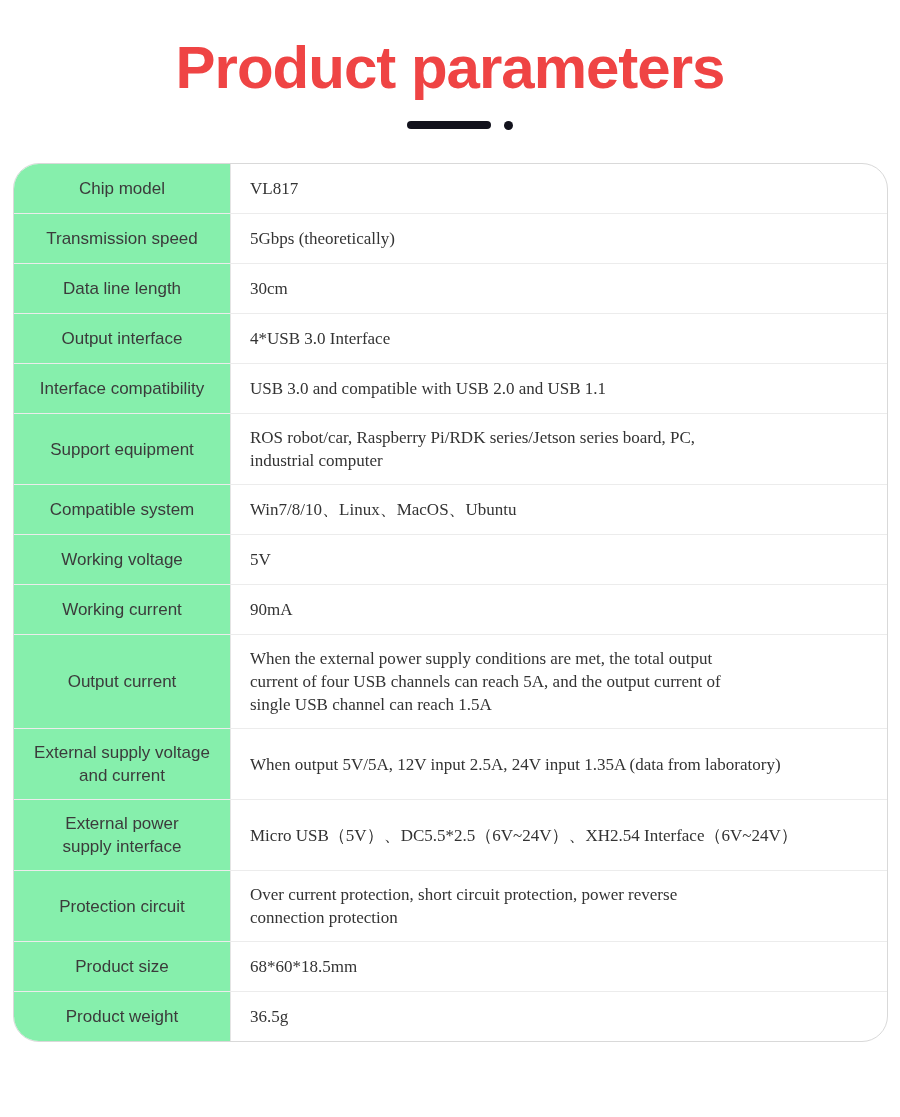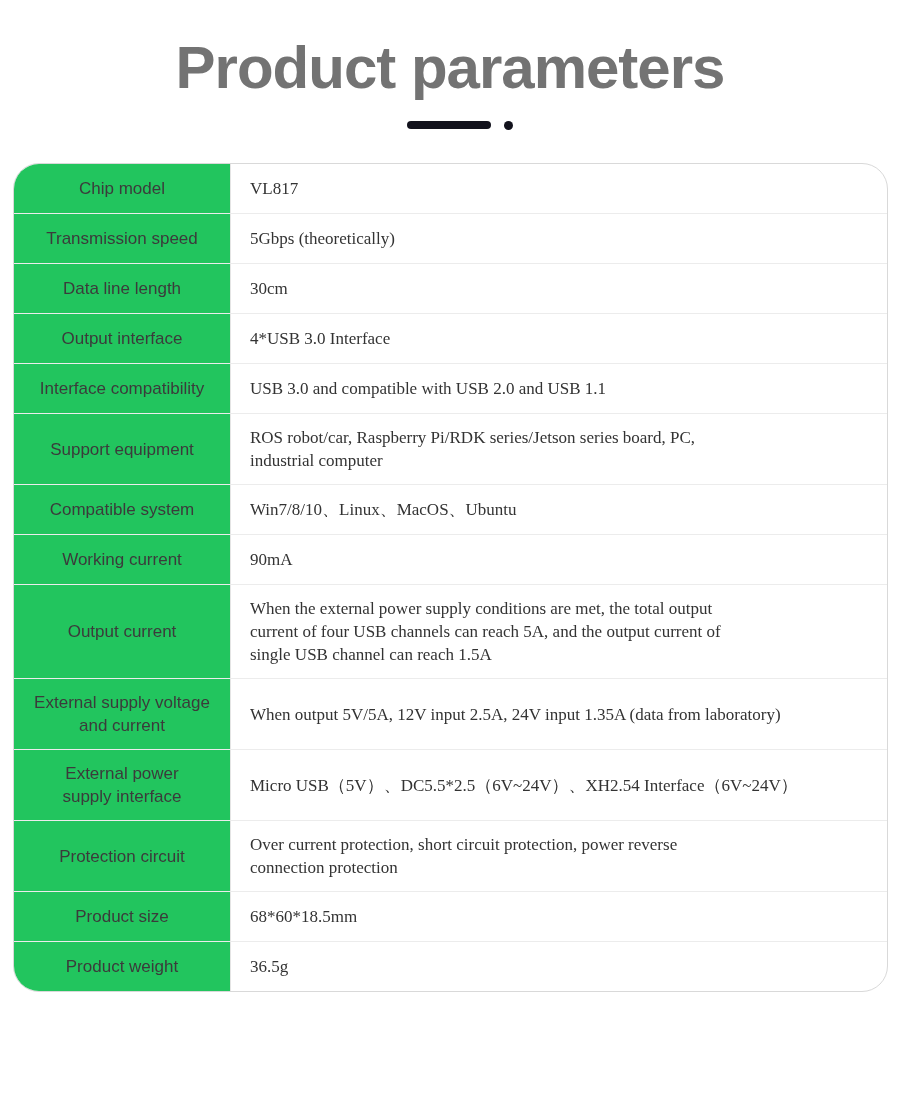--- a/index.html
+++ b/index.html
@@ -18,21 +18,21 @@
   
   .header {
     padding-top: 32px;
     text-align: center;
   }
   .page-title {
     margin: 0;
     font-size: 60px;
     font-weight: bold;
     letter-spacing: -1px;
-    color: #737373;
+    color: #ef4444;
     line-height: 1.2;
   }
   .title-underline {
     margin-top: 16px;
     margin-bottom: 0;
     height: 10px;
     display: flex;
     align-items: center;
     justify-content: center;
     gap: 13px;
@@ -62,21 +62,21 @@
     display: flex;
     align-items: stretch;
     border-bottom: 1px solid #ececec;
   }
   .spec-row:last-child {
     border-bottom: none;
   }
   .spec-label {
     width: 217px;
     flex: 0 0 217px;
-    background: #22c55e;
+    background: #86efac;
     border-right: 1px solid #e4e4e4;
     display: flex;
     align-items: center;
     justify-content: center;
     text-align: center;
     padding: 12px 6px;
     box-sizing: border-box;
     font-size: 17px;
     color: #3b3b3b;
     line-height: 23px;
@@ -144,20 +144,24 @@
       <div class="spec-label">Support equipment</div>
       <div class="spec-value">ROS robot/car, Raspberry Pi/RDK series/Jetson series board, PC,
 industrial computer</div>
     </div>
 
     <div class="spec-row single">
       <div class="spec-label">Compatible system</div>
       <div class="spec-value">Win7/8/10、Linux、MacOS、Ubuntu</div>
     </div>
 
+    <div class="spec-row single">
+      <div class="spec-label">Working voltage</div>
+      <div class="spec-value">5V</div>
+    </div>
 
     <div class="spec-row single">
       <div class="spec-label">Working current</div>
       <div class="spec-value">90mA</div>
     </div>
 
     <div class="spec-row">
       <div class="spec-label">Output current</div>
       <div class="spec-value">When the external power supply conditions are met, the total output
 current of four USB channels can reach 5A, and the output current of

